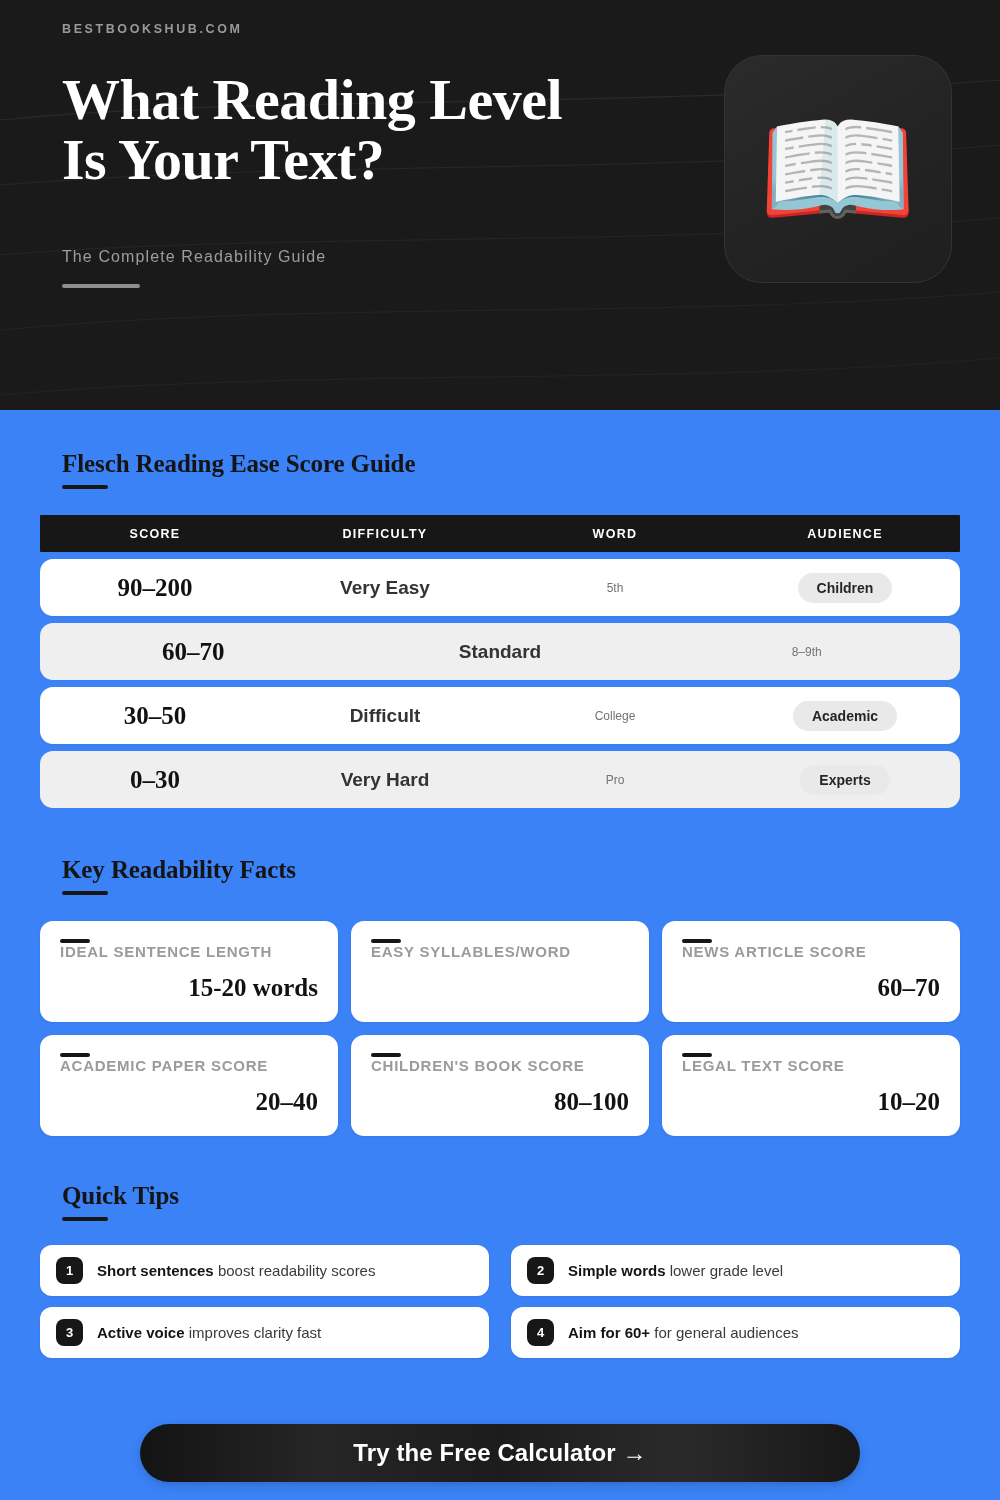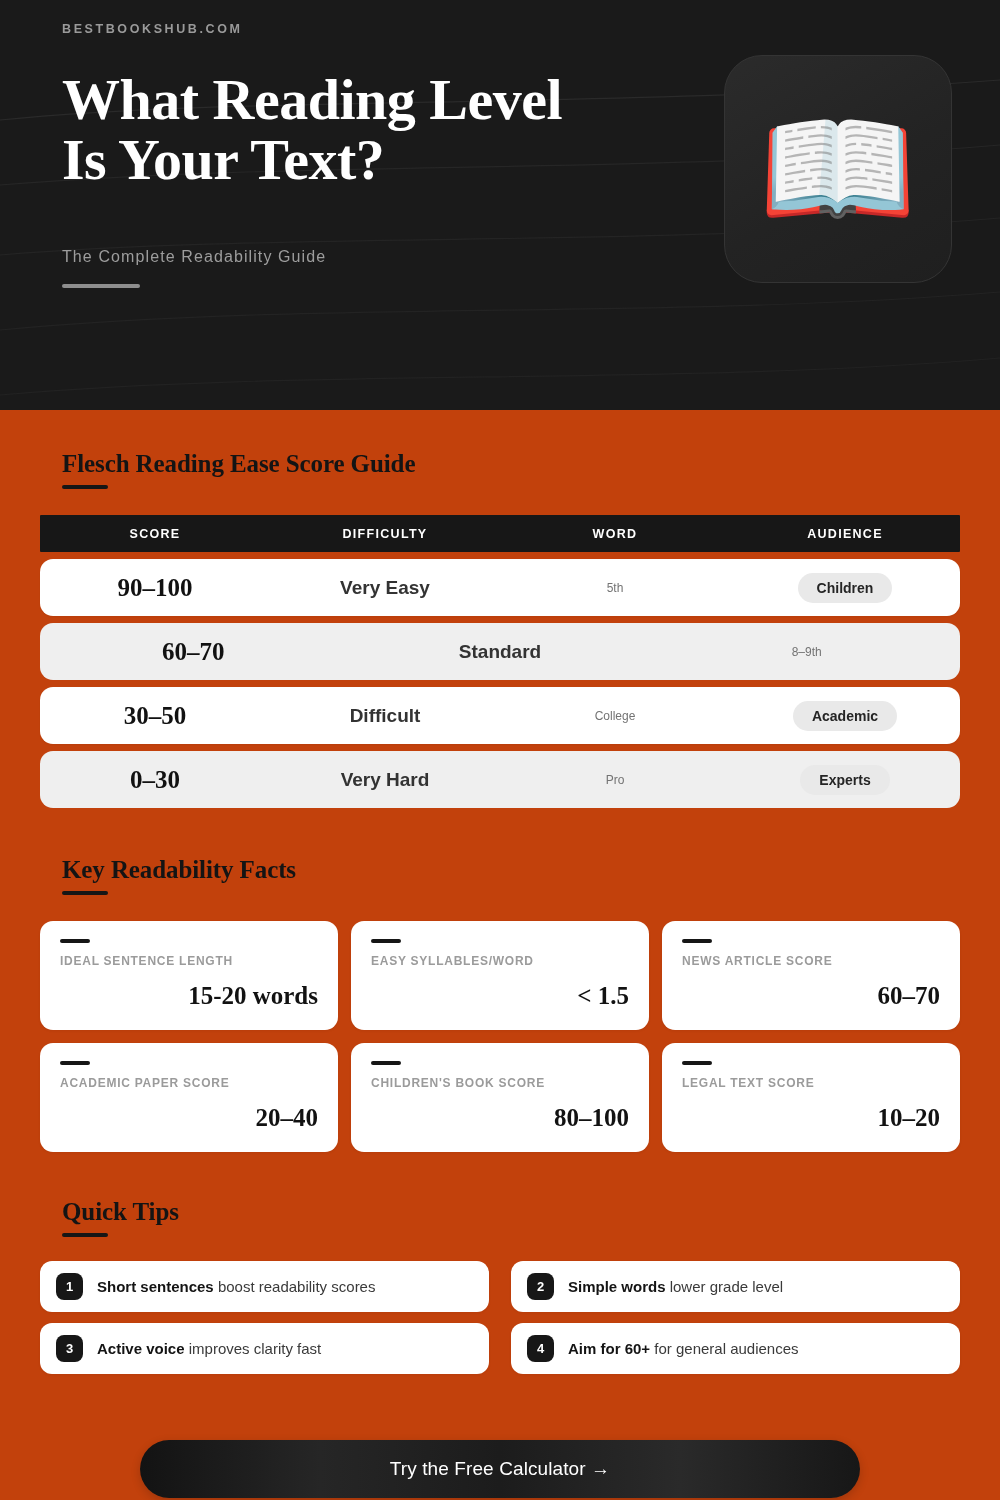--- a/index.html
+++ b/index.html
@@ -4,21 +4,21 @@
 <style>
   * { margin:0; padding:0; box-sizing:border-box; }
 
   html, body {
     width:1000px; height:1500px;
     background:#f7f7f7;
     font-family:"Liberation Sans", sans-serif;
     -webkit-font-smoothing:antialiased;
   }
 
-  .page { position:relative; width:1000px; height:1500px; overflow:hidden; background:#c2410c; }
+  .page { position:relative; width:1000px; height:1500px; overflow:hidden; background:#3b82f6; }
 
   
   .header {
     position:relative;
     height:410px;
     background:#1a1a1a;
     overflow:hidden;
   }
   .header-lines { position:absolute; inset:0; pointer-events:none; }
   .header-inner { position:relative; padding:22px 62px 0 62px; z-index:2; }
@@ -146,22 +146,21 @@
   }
   .fact-card {
     background:#ffffff;
     border-radius:13px;
     padding:18px 20px 20px 20px;
     box-shadow:0 1px 3px rgba(0,0,0,.06);
     min-height:85px;
   }
   .fact-bar { width:30px; height:4px; background:#161616; border-radius:2px; }
   .fact-label {
-    margin-top:11px;
-    font-size:12px;
+    font-size:15px;
     font-weight:bold;
     letter-spacing:0.75px;
     color:#9b9b9b;
   }
   .fact-value {
     margin-top:14px;
     font-family:"Liberation Serif", serif;
     font-weight:bold;
     font-size:25px;
     color:#121212;
@@ -197,22 +196,22 @@
   .tip-text { font-size:15px; color:#3a3a3a; }
   .tip-text b { color:#141414; font-weight:bold; }
 
   
   .cta-wrap { margin-top:66px; display:flex; justify-content:center; }
   .cta {
     width:720px; height:58px;
     border-radius:30px;
     background:linear-gradient(90deg,#131313 0%, #262626 25%, #1c1c1c 50%, #2a2a2a 75%, #171717 100%);
     color:#ffffff;
-    font-size:19px;
-    font-weight:normal;
+    font-size:24px;
+    font-weight:bold;
     display:flex; align-items:center; justify-content:center;
     letter-spacing:0.1px;
     box-shadow:0 3px 10px rgba(0,0,0,.18);
   }
 </style>
 </head>
 <body>
 
 <div class="page">
 
@@ -245,21 +244,21 @@
 
       <div class="table">
         <div class="t-head">
           <div>SCORE</div>
           <div>DIFFICULTY</div>
           <div>WORD</div>
           <div>AUDIENCE</div>
         </div>
 
         <div class="t-row odd">
-          <div class="c-score">90–100</div>
+          <div class="c-score">90–200</div>
           <div class="c-diff">Very Easy</div>
           <div class="c-grade">5th</div>
           <div><span class="pill">Children</span></div>
         </div>
 
         <div class="t-row even">
           <div class="c-score">60–70</div>
           <div class="c-diff">Standard</div>
           <div class="c-grade">8–9th</div>
         </div>
@@ -286,21 +285,20 @@
 
       <div class="facts-grid">
         <div class="fact-card">
           <div class="fact-bar"></div>
           <div class="fact-label">IDEAL SENTENCE LENGTH</div>
           <div class="fact-value">15-20 words</div>
         </div>
         <div class="fact-card">
           <div class="fact-bar"></div>
           <div class="fact-label">EASY SYLLABLES/WORD</div>
-          <div class="fact-value">&lt; 1.5</div>
         </div>
         <div class="fact-card">
           <div class="fact-bar"></div>
           <div class="fact-label">NEWS ARTICLE SCORE</div>
           <div class="fact-value">60–70</div>
         </div>
         <div class="fact-card">
           <div class="fact-bar"></div>
           <div class="fact-label">ACADEMIC PAPER SCORE</div>
           <div class="fact-value">20–40</div>

